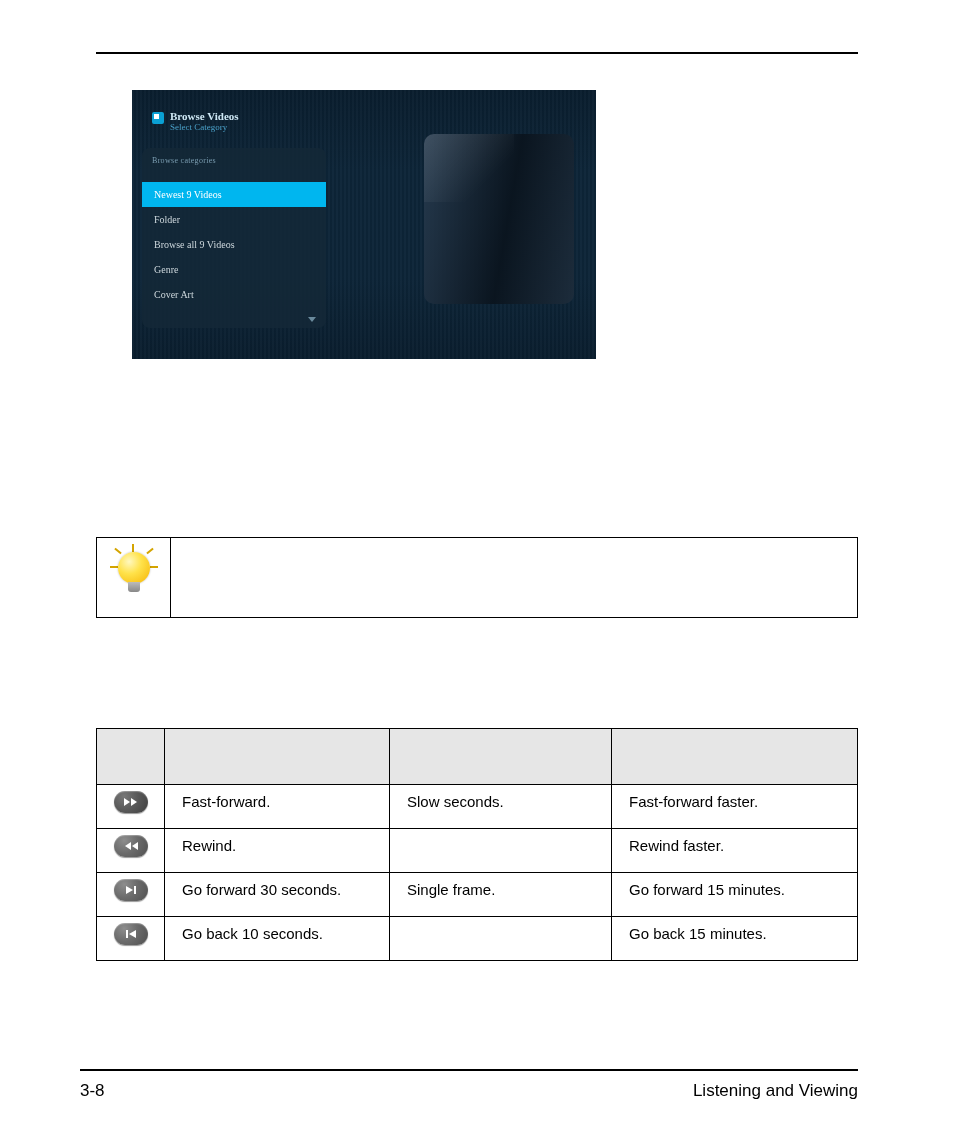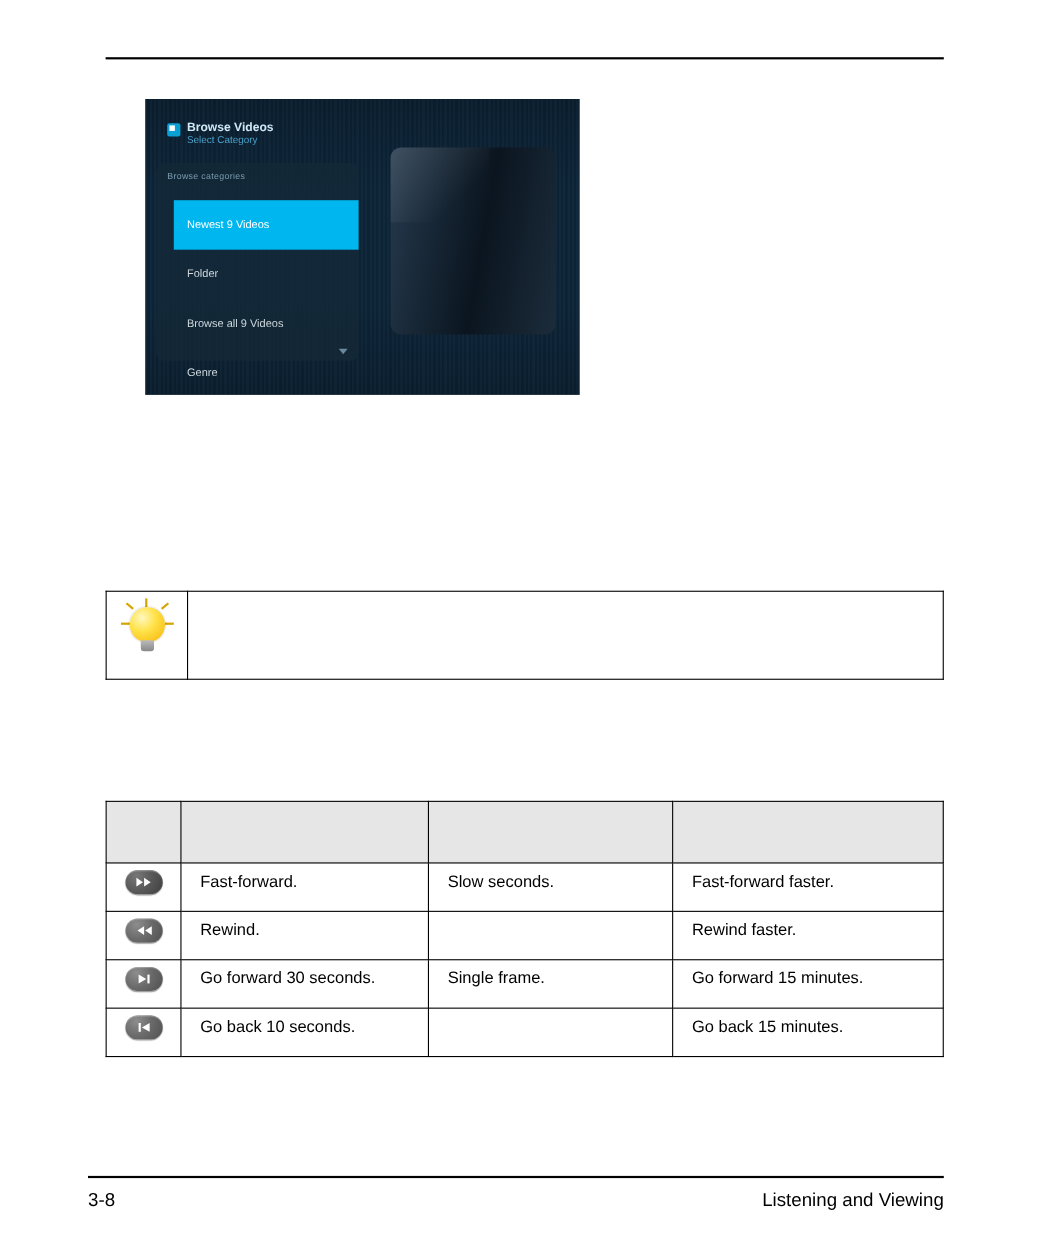--- a/index.html
+++ b/index.html
@@ -1,31 +1,31 @@
 <!DOCTYPE html>
 <html><head>
 <meta charset="utf-8">
 <style>
   * { box-sizing: border-box; margin: 0; padding: 0; }
   html, body { width: 954px; background: #fff; font-family: Arial, Helvetica, sans-serif; color: #000; }
   .page { width: 954px; height: 1145px; padding: 52px 96px 44px 96px; position: relative; }
   .top-rule { border-top: 2px solid #000; margin-bottom: 36px; }
   .screenshot-wrap { margin-left: 36px; }
-  .screenshot { width: 395px; height: 269px; position: relative; overflow: hidden; background: linear-gradient(180deg,#0a1e2e 0%,#0d2538 30%,#0d2538 70%,#0a1e2e 100%); }
+  .screenshot { width: 464px; height: 269px; position: relative; overflow: hidden; background: linear-gradient(180deg,#0a1e2e 0%,#0d2538 30%,#0d2538 70%,#0a1e2e 100%); font-family: Liberation Serif, serif; }
   .sc-stripes { position:absolute; inset:0; background-image: repeating-linear-gradient(90deg, rgba(255,255,255,0.02) 0 2px, rgba(0,0,0,0.05) 2px 4px); }
   .sc-rightpanel { position:absolute; top:44px; right:22px; width:150px; height:170px; border-radius:10px; background: linear-gradient(100deg, rgba(40,60,80,0.9) 0%, rgba(10,20,30,0.95) 55%, rgba(30,45,60,0.9) 100%); }
   .sc-rightpanel::after{content:"";position:absolute;top:0;left:0;width:60%;height:40%;background:linear-gradient(135deg,rgba(255,255,255,0.12),transparent 70%);border-top-left-radius:10px;}
   .sc-leftpanel { position:absolute; top:58px; left:10px; width:184px; height:180px; border-radius:8px; background: rgba(20,40,55,0.85); }
   .sc-title { position:absolute; top:20px; left:20px; display:flex; align-items:flex-start; gap:6px; }
   .sc-title-icon { width:12px; height:12px; background:#0aa0d4; margin-top:2px; border-radius:2px; position:relative;}
   .sc-title-icon::after{content:"";position:absolute;top:2px;left:2px;width:5px;height:5px;background:#fff;}
   .sc-title-text .t1 { font-size:11px; font-weight:bold; color:#cfe8f5; }
   .sc-title-text .t2 { font-size:9px; color:#4aa0c8; }
   .sc-panel-head { font-size:8px; color:#7a9cb0; padding:8px 10px 17px 10px; letter-spacing:0.3px;}
-  .sc-item { font-size:10px; color:#cdd7dc; padding:17px 12px;margin-left:16px; }
+  .sc-item { font-size:10px; color:#cdd7dc; padding:7px 12px; }
   .sc-item.sel { background:#00b6ef; color:#fff; font-weight:500; }
   .sc-down { position:absolute; bottom:6px; right:10px; width:0;height:0;border-left:4px solid transparent;border-right:4px solid transparent;border-top:5px solid #6a8a9c;}
   .tip-table { margin-top: 178px; width: 100%; border-collapse: collapse; }
   .tip-table td { border: 1px solid #000; vertical-align: top; }
   .tip-td-icon { width: 74px; padding: 6px; text-align:center; }
   .tip-td-text { padding: 10px 14px; height: 80px; }
   .bulb { display:inline-block; position:relative; width:44px; height:54px; }
   .bulb-glow { position:absolute; top:8px; left:6px; width:32px; height:32px; border-radius:50%; background: radial-gradient(circle at 35% 30%, #fff8c0 0%, #ffe24a 40%, #f5b200 100%); box-shadow: 0 0 2px rgba(0,0,0,0.3);}
   .bulb-base { position:absolute; top:38px; left:16px; width:12px; height:10px; background: linear-gradient(#bbb,#888); border-radius:0 0 3px 3px;}
   .bulb-ray { position:absolute; background:#d4a400; }

